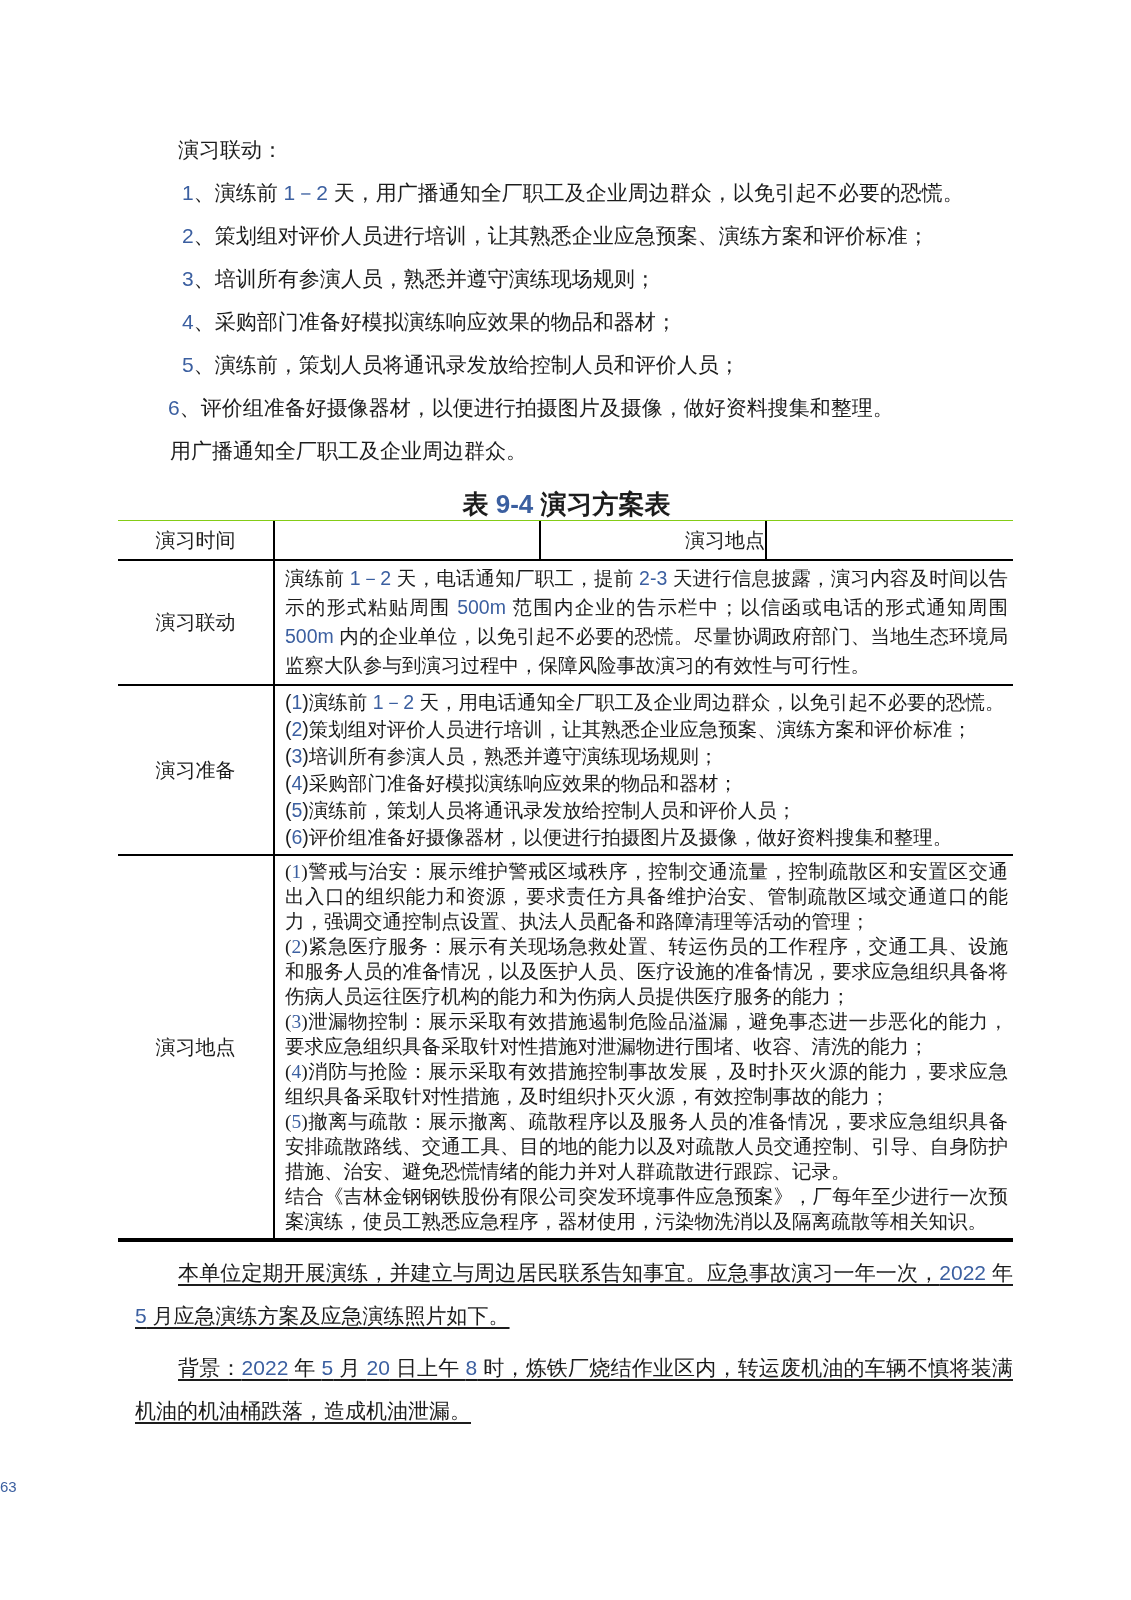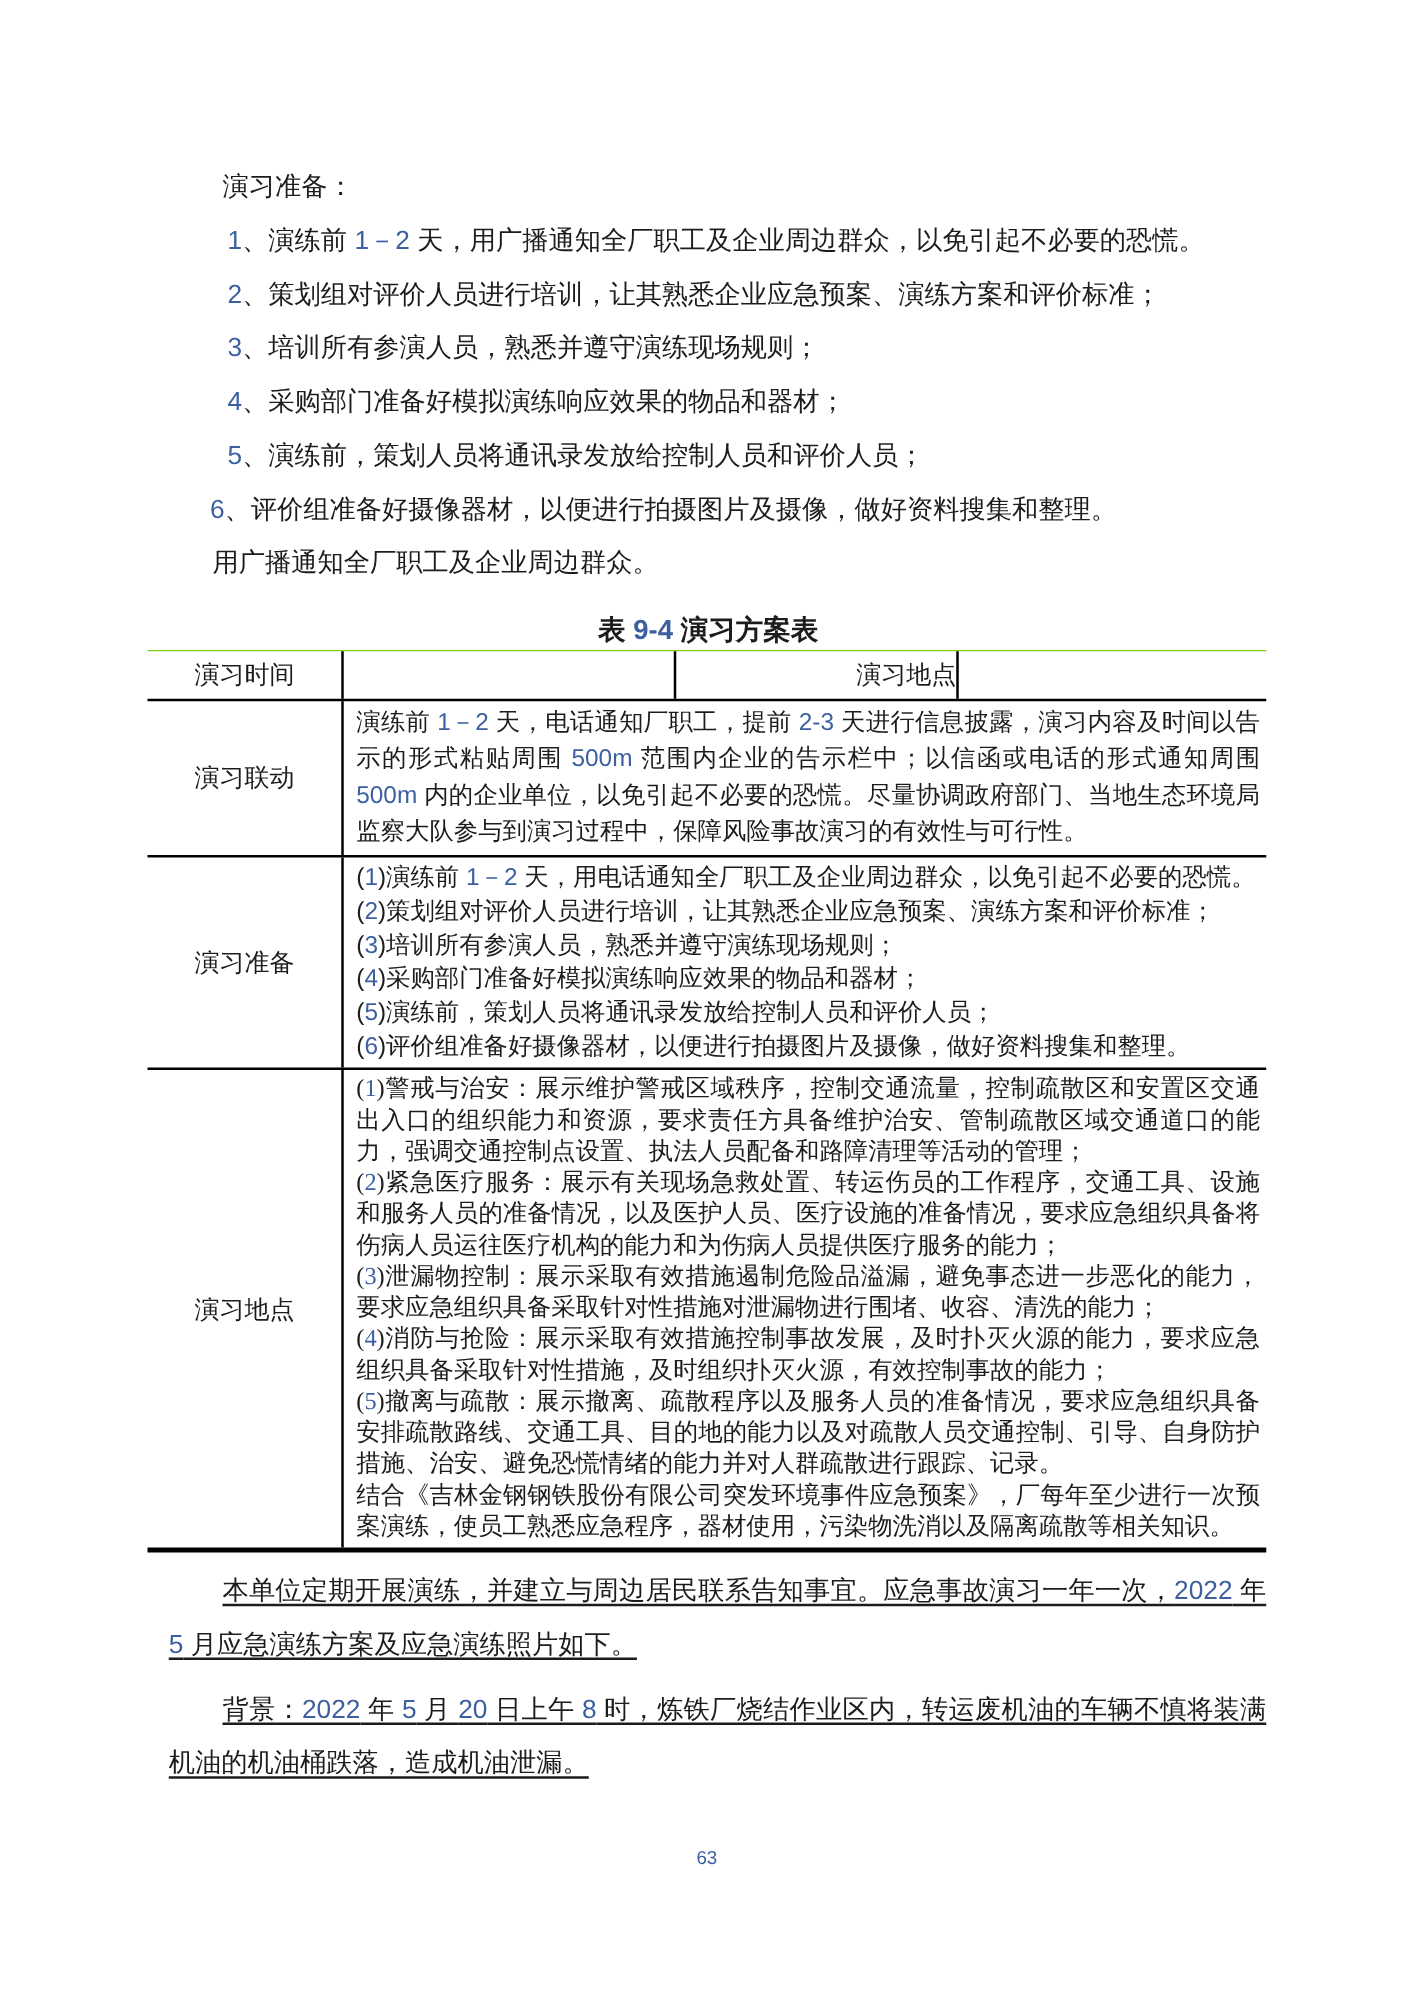--- a/index.html
+++ b/index.html
@@ -9,21 +9,21 @@
     color:#1c1c1c;
     -webkit-font-smoothing:antialiased;
   }
   .content{position:absolute;left:120px;top:128px;width:893px;}
   .intro-line{height:43px;line-height:43px;font-size:21px;white-space:nowrap;}
   .ind-heading{padding-left:58px;}
   .ind-item{padding-left:62px;}
   .ind-item6{padding-left:48px;}
   .ind-closing{padding-left:50px;}
   .table-title{margin-top:16px;height:32px;line-height:32px;text-align:center;
-    font-weight:bold;font-size:22px;}
+    font-weight:bold;font-size:26px;}
   .demo-table{margin-left:-2px;width:895px;border-top:1px solid #84cc16;border-bottom:4px solid #000;
     box-sizing:border-box;}
   .trow{display:flex;box-sizing:border-box;}
   .trow.sep{border-bottom:2px solid #000;}
   .hcell{box-sizing:border-box;height:38px;line-height:38px;text-align:center;
     font-size:20px;}
   .h1{width:157px;border-right:2px solid #000;}
   .h2{width:266px;border-right:2px solid #000;}
   .h3{width:226px;border-right:2px solid #000;text-align:right;}
   .h4{flex:1;}
@@ -32,30 +32,30 @@
   .content-cell{flex:1;box-sizing:border-box;padding:3px 5px 3px 10px;
     font-size:19.5px;text-align:justify;}
   .r1{min-height:125px;}
   .r2{min-height:167px;}
   .r3{min-height:382px;}
   .r1 .content-cell{line-height:29px;}
   .r2 .content-cell{line-height:27px;}
   .r3 .content-cell{line-height:25px;font-family:Liberation Serif, serif;}
   .footer-par{margin-top:9px;font-size:21px;line-height:43px;text-align:justify;
     text-indent:43px;text-decoration:underline;text-underline-offset:4px;margin-left:15px;}
-  .page-num{position:absolute;top:1478px;left:0;width:1131px;text-align:center;
+  .page-num{position:absolute;top:1478px;left:0;width:1131px;
     font-size:15px;color:#333;}
   .num{color:var(--num-color,#3b5fa0);}
 </style>
 </head>
 <body>
 
 <div class="content">
 
-  <div class="intro-line ind-heading tint">演习准备：</div>
+  <div class="intro-line ind-heading tint">演习联动：</div>
   <div class="intro-line ind-item tint"><span class="num">1</span>、演练前 <span class="num">1－2</span> 天，用广播通知全厂职工及企业周边群众，以免引起不必要的恐慌。</div>
   <div class="intro-line ind-item tint"><span class="num">2</span>、策划组对评价人员进行培训，让其熟悉企业应急预案、演练方案和评价标准；</div>
   <div class="intro-line ind-item tint"><span class="num">3</span>、培训所有参演人员，熟悉并遵守演练现场规则；</div>
   <div class="intro-line ind-item tint"><span class="num">4</span>、采购部门准备好模拟演练响应效果的物品和器材；</div>
   <div class="intro-line ind-item tint"><span class="num">5</span>、演练前，策划人员将通讯录发放给控制人员和评价人员；</div>
   <div class="intro-line ind-item6 tint"><span class="num">6</span>、评价组准备好摄像器材，以便进行拍摄图片及摄像，做好资料搜集和整理。</div>
   <div class="intro-line ind-closing tint">用广播通知全厂职工及企业周边群众。</div>
 
   <div class="table-title tint">表 <span class="num">9-4</span>  演习方案表</div>
 

